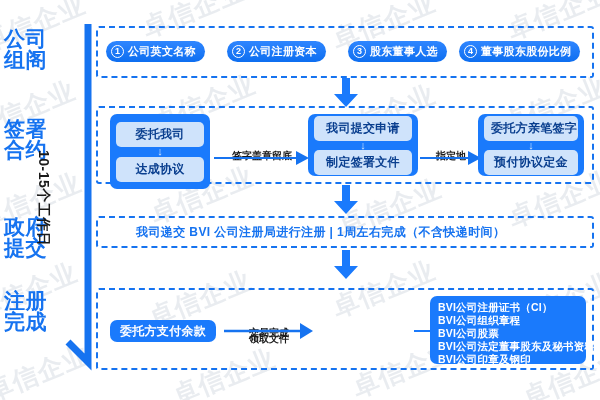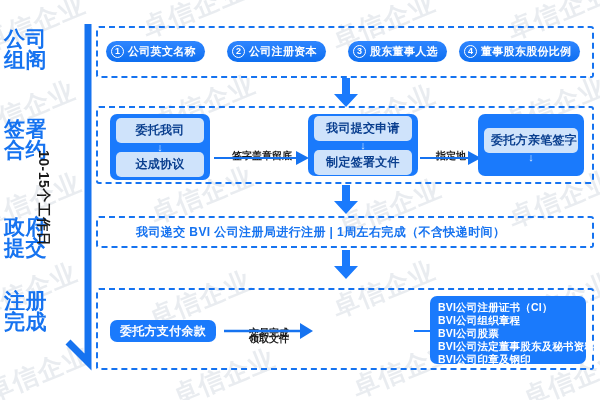--- a/index.html
+++ b/index.html
@@ -292,21 +292,21 @@
     <span class="circ">4</span>
     <span class="ptxt">董事股东股份比例</span>
   </div>
 
   <svg class="connector" style="left:333px; top:78px;" viewBox="0 0 26 30">
     <path d="M9 0 H17 V16 H25 L13 29 L1 16 H9 Z" fill="#1a7afc"></path>
   </svg>
 
   <div class="panel" style="left:96px; top:106px; width:498px; height:78px;"></div>
 
-  <div class="stepblock" style="left:110px; top:114px; width:100px; height:66px;">
+  <div class="stepblock" style="left:110px; top:114px; width:100px; height:75px;">
     <div class="sub">委托我司</div>
     <div class="downarrow">↓</div>
     <div class="sub">达成协议</div>
   </div>
 
   <div class="harrow" style="left:214px; top:140px; width:96px; height:34px;">
     <span class="alabel above">签字盖章留底</span>
     <svg width="96" height="34" viewBox="0 0 96 34">
       <path d="M0 18 H84" stroke="#1673f0" stroke-width="2.2" fill="none"></path>
       <path d="M82 11 L95 18 L82 25 Z" fill="#1673f0"></path>
@@ -323,20 +323,21 @@
     <span class="alabel above">指定地</span>
     <svg width="62" height="34" viewBox="0 0 62 34">
       <path d="M0 18 H50" stroke="#1673f0" stroke-width="2.2" fill="none"></path>
       <path d="M48 11 L61 18 L48 25 Z" fill="#1673f0"></path>
     </svg>
   </div>
 
   <div class="stepblock" style="left:478px; top:114px; width:106px; height:62px;">
     <div class="sub">委托方亲笔签字</div>
     <div class="downarrow">↓</div>
+    <div class="sub">预付协议定金</div>
   </div>
 
   <svg class="connector" style="left:333px; top:185px;" viewBox="0 0 26 30">
     <path d="M9 0 H17 V16 H25 L13 29 L1 16 H9 Z" fill="#1a7afc"></path>
   </svg>
 
   <div class="panel" style="left:96px; top:216px; width:498px; height:32px;"></div>
 
   <div class="banner-text" style="left:136px; top:224px;">我司递交 BVI 公司注册局进行注册   |   1周左右完成（不含快递时间）</div>
 

